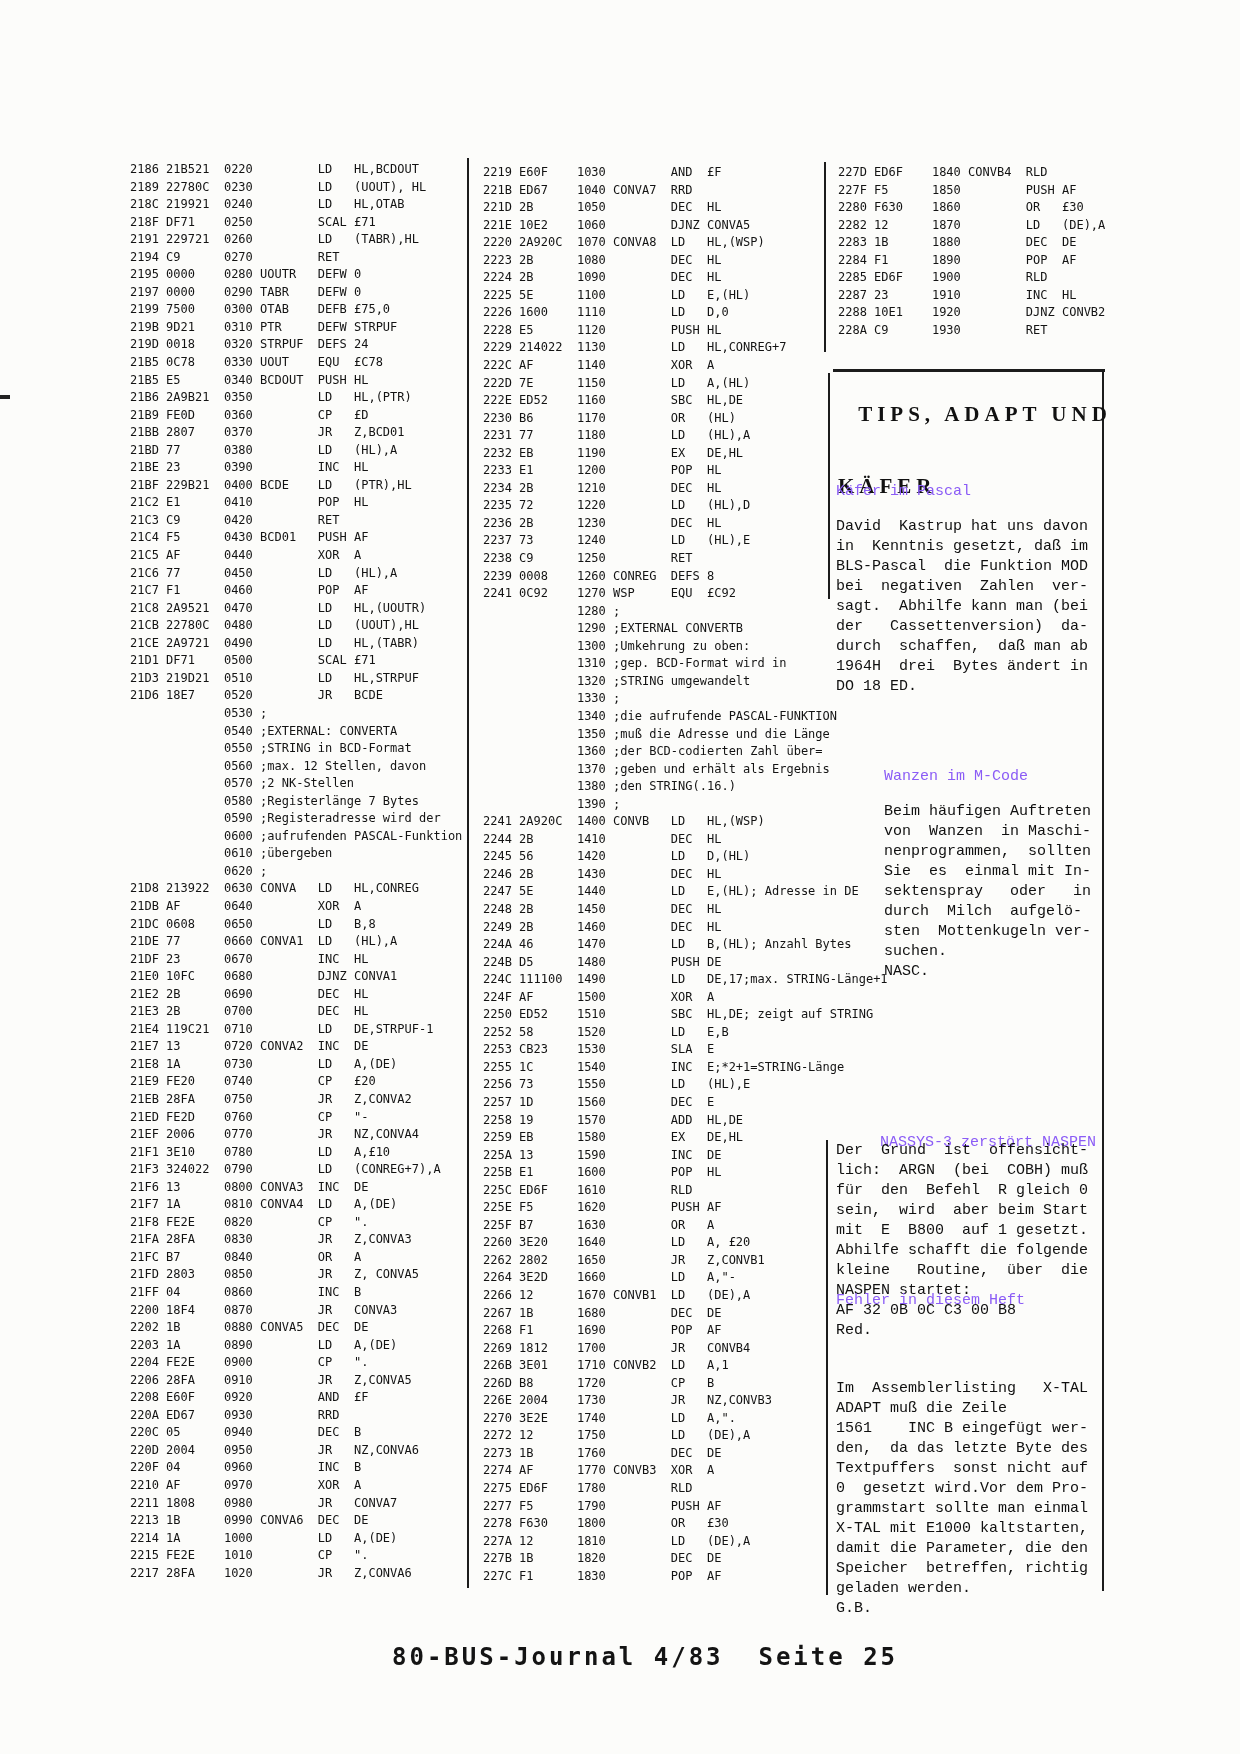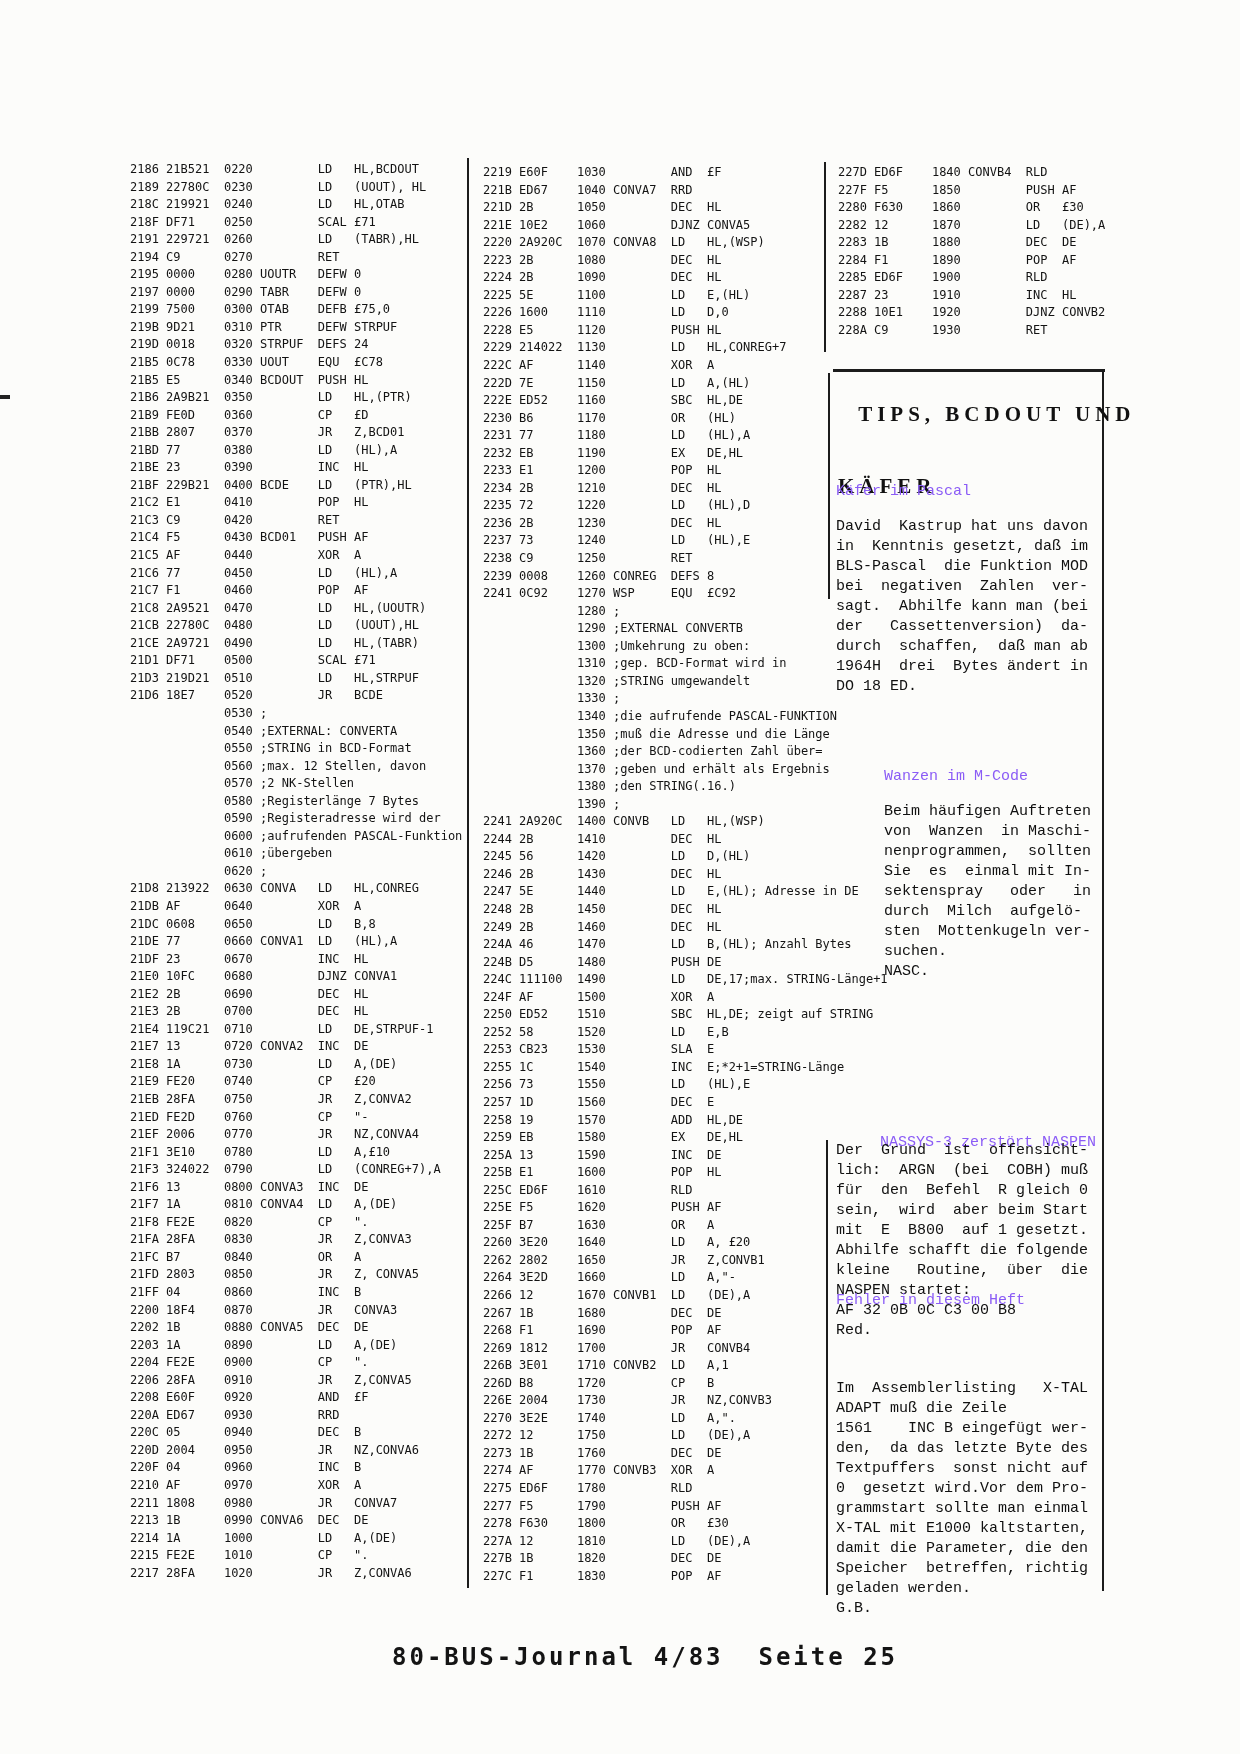--- a/index.html
+++ b/index.html
@@ -47,21 +47,21 @@
 
 <div class="vrule" style="left:467px;top:158px;height:1430px;"></div>
 <div class="vrule" style="left:824px;top:162px;height:190px;"></div>
 
 <div class="hrule" style="left:833px;top:369px;width:272px;"></div>
 <div class="vrule" style="left:1102px;top:369px;height:1222px;"></div>
 <div class="vrule" style="left:828px;top:373px;height:226px;"></div>
 <div class="vrule" style="left:826px;top:1140px;height:455px;"></div>
 
 <div class="masthead">
-  <span class="m1">TIPS, BCDOUT UND</span>
+  <span class="m1">TIPS, ADAPT UND</span>
   <span class="m2">KÄFER</span>
 </div>
 
 <div class="section-title" style="left:836px;top:483px;">Käfer im Pascal</div>
 <div class="section-body" style="left:836px;top:517px;">David  Kastrup hat uns davon
 in  Kenntnis gesetzt, daß im
 BLS-Pascal  die Funktion MOD
 bei  negativen  Zahlen  ver-
 sagt.  Abhilfe kann man (bei
 der   Cassettenversion)  da-

